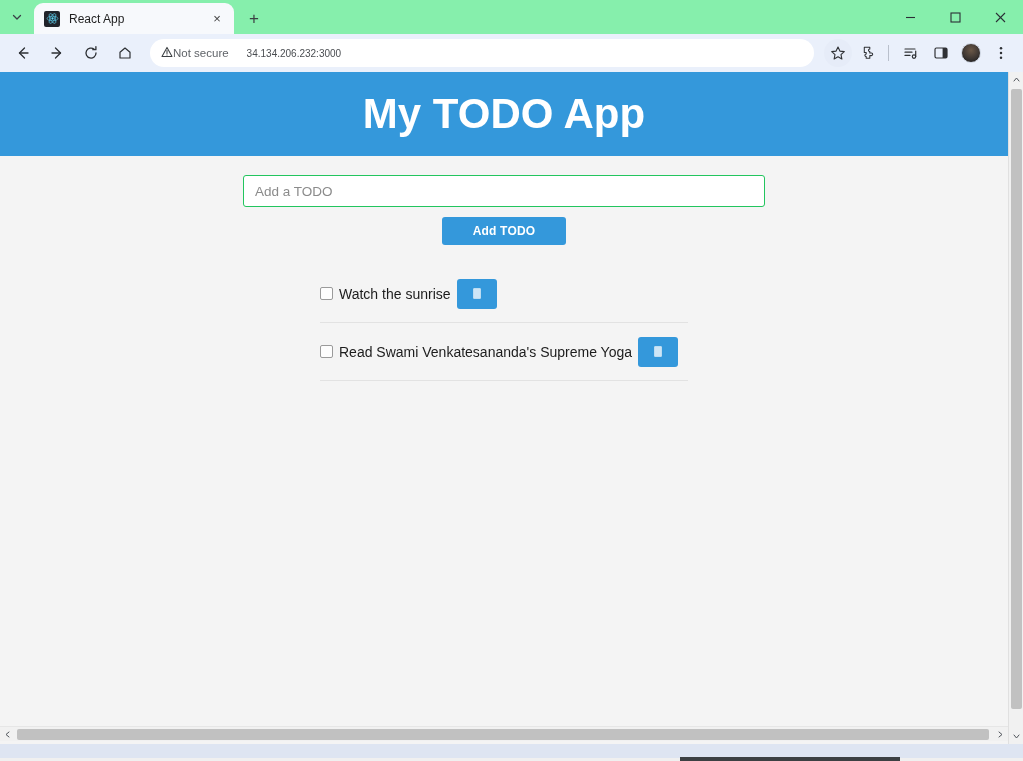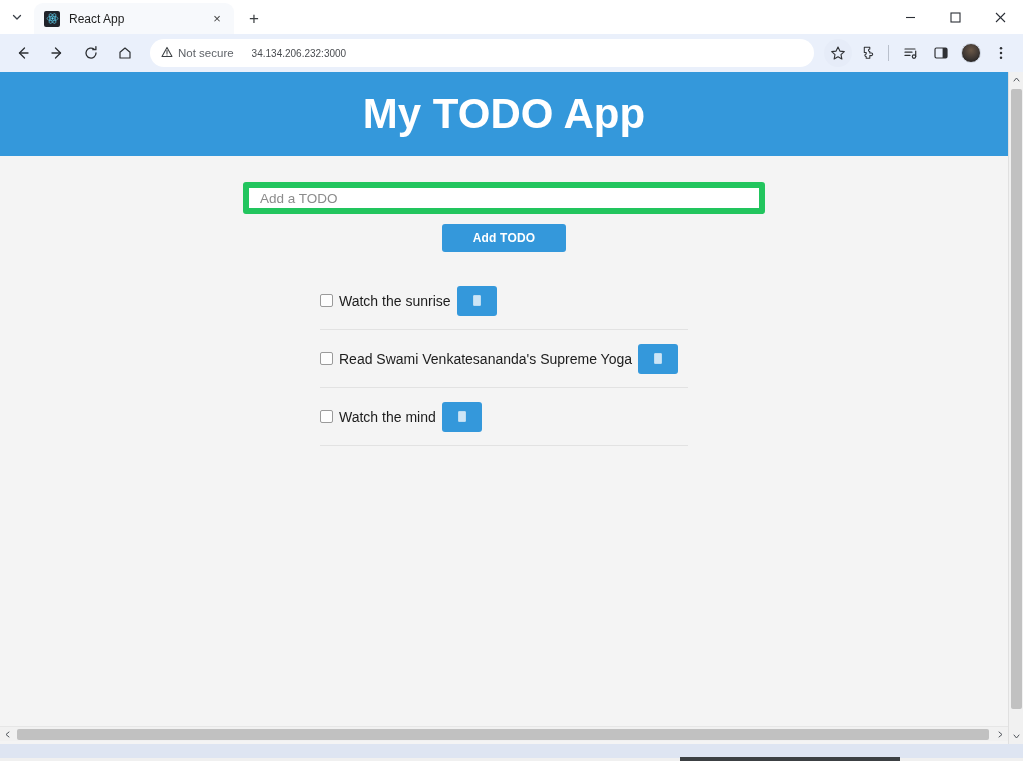--- a/index.html
+++ b/index.html
@@ -8,21 +8,21 @@
     width: 1023px; height: 761px;
     overflow: hidden;
     font-family: "Liberation Sans", sans-serif;
   }
   body { background: #ffffff; }
 
   
   .browser { width: 1023px; height: 761px; position: relative; background: #dee5f2; }
 
   .tabstrip {
-    height: 34px; background: #ffffff;
+    height: 34px; background: #86efac;
     display: flex; align-items: flex-end; position: relative;
   }
   .tab-list-btn {
     width: 30px; height: 28px; margin-left: 2px; margin-bottom: 3px;
     display: flex; align-items: center; justify-content: center;
     border-radius: 6px; color: #3a3f47; font-size: 10px;
   }
   .tab-list-btn svg { display: block; }
 
   .tab {
@@ -75,21 +75,21 @@
     display: flex; align-items: center; justify-content: center;
     border-radius: 50%; color: #2c2f33;
   }
   .omnibox {
     flex: 1 1 auto; height: 28px; margin: 0 8px 0 6px;
     background: #ffffff; border-radius: 14px;
     display: flex; align-items: center; padding: 0 4px 0 4px;
     position: relative;
   }
   .notsecure {
-    display: flex; align-items: center; gap: 5px;
+    display: flex; align-items: center; 
     height: 22px; padding: 0 9px 0 7px; border-radius: 11px;
     background: #ffffff; color: #5f6368; font-size: 11.5px;
     white-space: nowrap;
   }
   .url {
     font-size: 10px; color: #4a4d51; margin-left: 9px;
     white-space: nowrap; overflow: hidden;
   }
   .tb-icon {
     width: 28px; height: 28px; margin-left: 2px;
@@ -121,22 +121,22 @@
     display: flex; align-items: center; justify-content: center;
   }
   .app-title {
     color: #ffffff; font-size: 42px; font-weight: bold;
     letter-spacing: 0px; line-height: 1;
   }
 
   .content { padding-top: 18px; }
 
   .todo-input {
-    display: block; width: 522px; height: 32px; margin: 8px auto;
-    background: #ffffff; border: 6px solid #22c55e; border-radius: 3px;
+    display: block; width: 522px; height: 32px; margin: 1px auto;
+    background: #ffffff; border: 1px solid #22c55e; border-radius: 3px;
     font-size: 13.5px; color: #333; padding: 0 11px;
     font-family: "Liberation Sans", sans-serif; outline: none;
   }
   .todo-input::placeholder { color: #8b8b8b; }
 
   .add-row { display: flex; justify-content: center; margin-top: 10px; }
   .add-btn {
     background: #3498db; color: #ffffff; border: none; border-radius: 3px;
     font-size: 12px; font-weight: bold; padding: 7px 31px;
     font-family: "Liberation Sans", sans-serif; cursor: pointer;
@@ -359,27 +359,20 @@
           </div>
 
           <div class="todo-item">
             <div class="todo-check"></div>
             <div class="todo-label">Read Swami Venkatesananda's Supreme Yoga</div>
             <button class="del-btn">
               <span class="del-glyph"></span>
             </button>
           </div>
 
-          <div class="todo-item">
-            <div class="todo-check"></div>
-            <div class="todo-label">Watch the mind</div>
-            <button class="del-btn">
-              <span class="del-glyph"></span>
-            </button>
-          </div>
 
         </div>
       </div>
     </div>
 
     <div class="hscroll">
       <div class="hs-arrow-l">
         <svg width="7" height="7" viewBox="0 0 7 7">
             <path d="M5 1 L2 3.5 L5 6" stroke="#50555b" stroke-width="1" fill="none" stroke-linecap="round" stroke-linejoin="round"></path>
           </svg>

